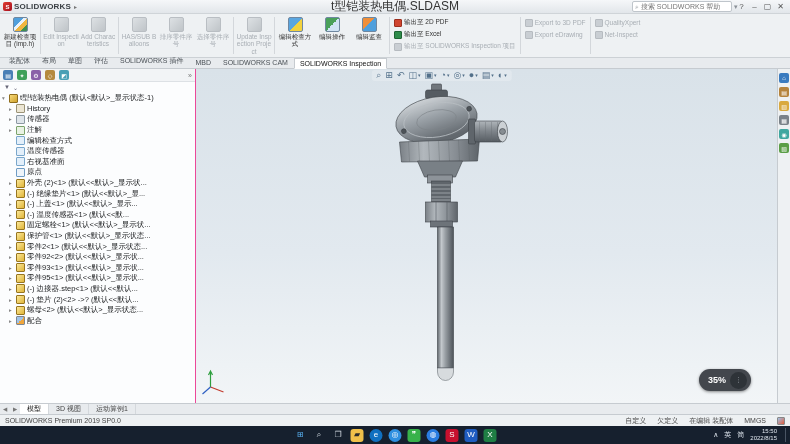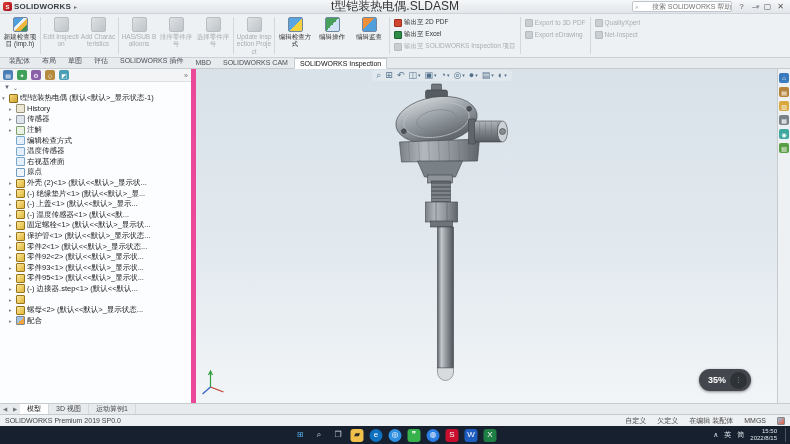--- a/index.html
+++ b/index.html
@@ -8,21 +8,21 @@
   .app{position:relative;width:790px;height:444px;display:flex;flex-direction:column}
 
   
   .titlebar{height:14px;background:linear-gradient(#f5f7f9,#e2e6ea);border-bottom:1px solid #cfd4d8;display:flex;align-items:center;padding:0 3px;position:relative;flex:0 0 auto}
   .logo{display:flex;align-items:center;gap:2px}
   .logo-mark{width:9px;height:9px;border-radius:2px;background:linear-gradient(135deg,#e03c31,#a40f1e);color:#fff;font-size:6px;font-weight:bold;display:grid;place-items:center}
   .logo-text{font-weight:bold;font-size:8px;color:#3a3f44;letter-spacing:.2px}
   .menu-arrow{font-size:6px;color:#777;margin-left:1px}
   .doc-title{position:absolute;left:50%;transform:translateX(-50%);font-size:12px;color:#333;white-space:nowrap}
   .tb-right{margin-left:auto;display:flex;align-items:center;gap:3px}
-  .search-box{width:100px;height:11px;background:#fff;border:1px solid #bfc5cb;border-radius:2px;display:flex;align-items:center;gap:13px;padding:0 2px}
+  .search-box{width:100px;height:11px;background:#fff;border:1px solid #bfc5cb;border-radius:2px;display:flex;align-items:center;gap:2px;padding:0 2px}
   .search-box .mag{font-size:7px;color:#8a9096}
   .search-box input{border:0;outline:0;flex:1;font-size:7px;color:#555;font-family:inherit;background:transparent}
   .wc-btn{width:13px;text-align:center;font-size:8px;color:#555;cursor:default}
 
   
   .ribbon{height:44px;background:#eef1f3;border-bottom:1px solid #ccd1d5;display:flex;align-items:stretch;padding:1px 2px;gap:1px;flex:0 0 auto;overflow:hidden}
   .big-btn{width:36px;display:flex;flex-direction:column;align-items:center;padding-top:2px;gap:1px;text-align:center}
   .big-label{font-size:6.5px;line-height:1.12;color:#333;max-height:23px;overflow:hidden;word-break:break-all}
   .big-btn.disabled .big-label{color:#a8aeb4}
   .big-icon{width:15px;height:15px;border-radius:2px;border:1px solid #b9bec3;flex:0 0 auto}
@@ -41,21 +41,21 @@
   .x-label{font-size:6.5px;color:#333}
   .x-row.disabled .x-label{color:#a8aeb4}
 
   
   .cmdtabs{height:11px;background:#e8ebee;border-bottom:1px solid #c6cbd0;display:flex;align-items:flex-end;padding-left:3px;font-size:7px;color:#4a5056;flex:0 0 auto}
   .cmdtab{padding:1px 5px 1px;border:1px solid transparent;white-space:nowrap}
   .cmdtab.active{background:#fff;border-color:#c6cbd0;border-bottom-color:#fff;color:#111;margin-bottom:-1px}
 
   
   .main{flex:1;display:flex;min-height:0;position:relative}
-  .left-panel{width:196px;background:#fcfdfe;border-right:5px solid #ec4899;display:flex;flex-direction:column;flex:0 0 auto}
+  .left-panel{width:196px;background:#fcfdfe;border-right:1px solid #ec4899;display:flex;flex-direction:column;flex:0 0 auto}
   .panel-tabs{height:13px;display:flex;align-items:center;gap:4px;padding:0 3px;border-bottom:1px solid #dde1e5;background:#f2f4f6}
   .pt-icon{width:10px;height:10px;border-radius:2px;display:grid;place-items:center;font-size:6px;color:#fff}
   .pt-more{margin-left:auto;color:#777;font-size:7px}
   .filter-row{height:10px;display:flex;align-items:center;gap:3px;padding:0 4px;color:#667;font-size:6px}
   .tree{flex:1;overflow:hidden;padding-top:1px}
   .tree-row{display:flex;align-items:center;height:10.6px;white-space:nowrap}
   .tree-row.lvl0{padding-left:2px}
   .tree-row.lvl1{padding-left:9px}
   .tree-arrow{width:7px;color:#888;font-size:5.5px;flex:0 0 auto}
   .tree-icon{width:9px;height:9px;margin-right:2px;border-radius:1px;flex:0 0 auto}
@@ -331,20 +331,21 @@
             <span class="tree-label">零件95&lt;1&gt; (默认&lt;&lt;默认&gt;_显示状...</span>
           </div>
           <div class="tree-row lvl1">
             <span class="tree-arrow">▸</span>
             <span class="tree-icon ti-part"></span>
             <span class="tree-label">(-) 边接器.step&lt;1&gt; (默认&lt;&lt;默认...</span>
           </div>
           <div class="tree-row lvl1">
             <span class="tree-arrow">▸</span>
             <span class="tree-icon ti-part"></span>
+            <span class="tree-label">(-) 垫片 (2)&lt;2&gt; -&gt;? (默认&lt;&lt;默认...</span>
           </div>
           <div class="tree-row lvl1">
             <span class="tree-arrow">▸</span>
             <span class="tree-icon ti-part"></span>
             <span class="tree-label">螺母&lt;2&gt; (默认&lt;&lt;默认&gt;_显示状态...</span>
           </div>
           <div class="tree-row lvl1">
             <span class="tree-arrow">▸</span>
             <span class="tree-icon ti-mates"></span>
             <span class="tree-label">配合</span>

